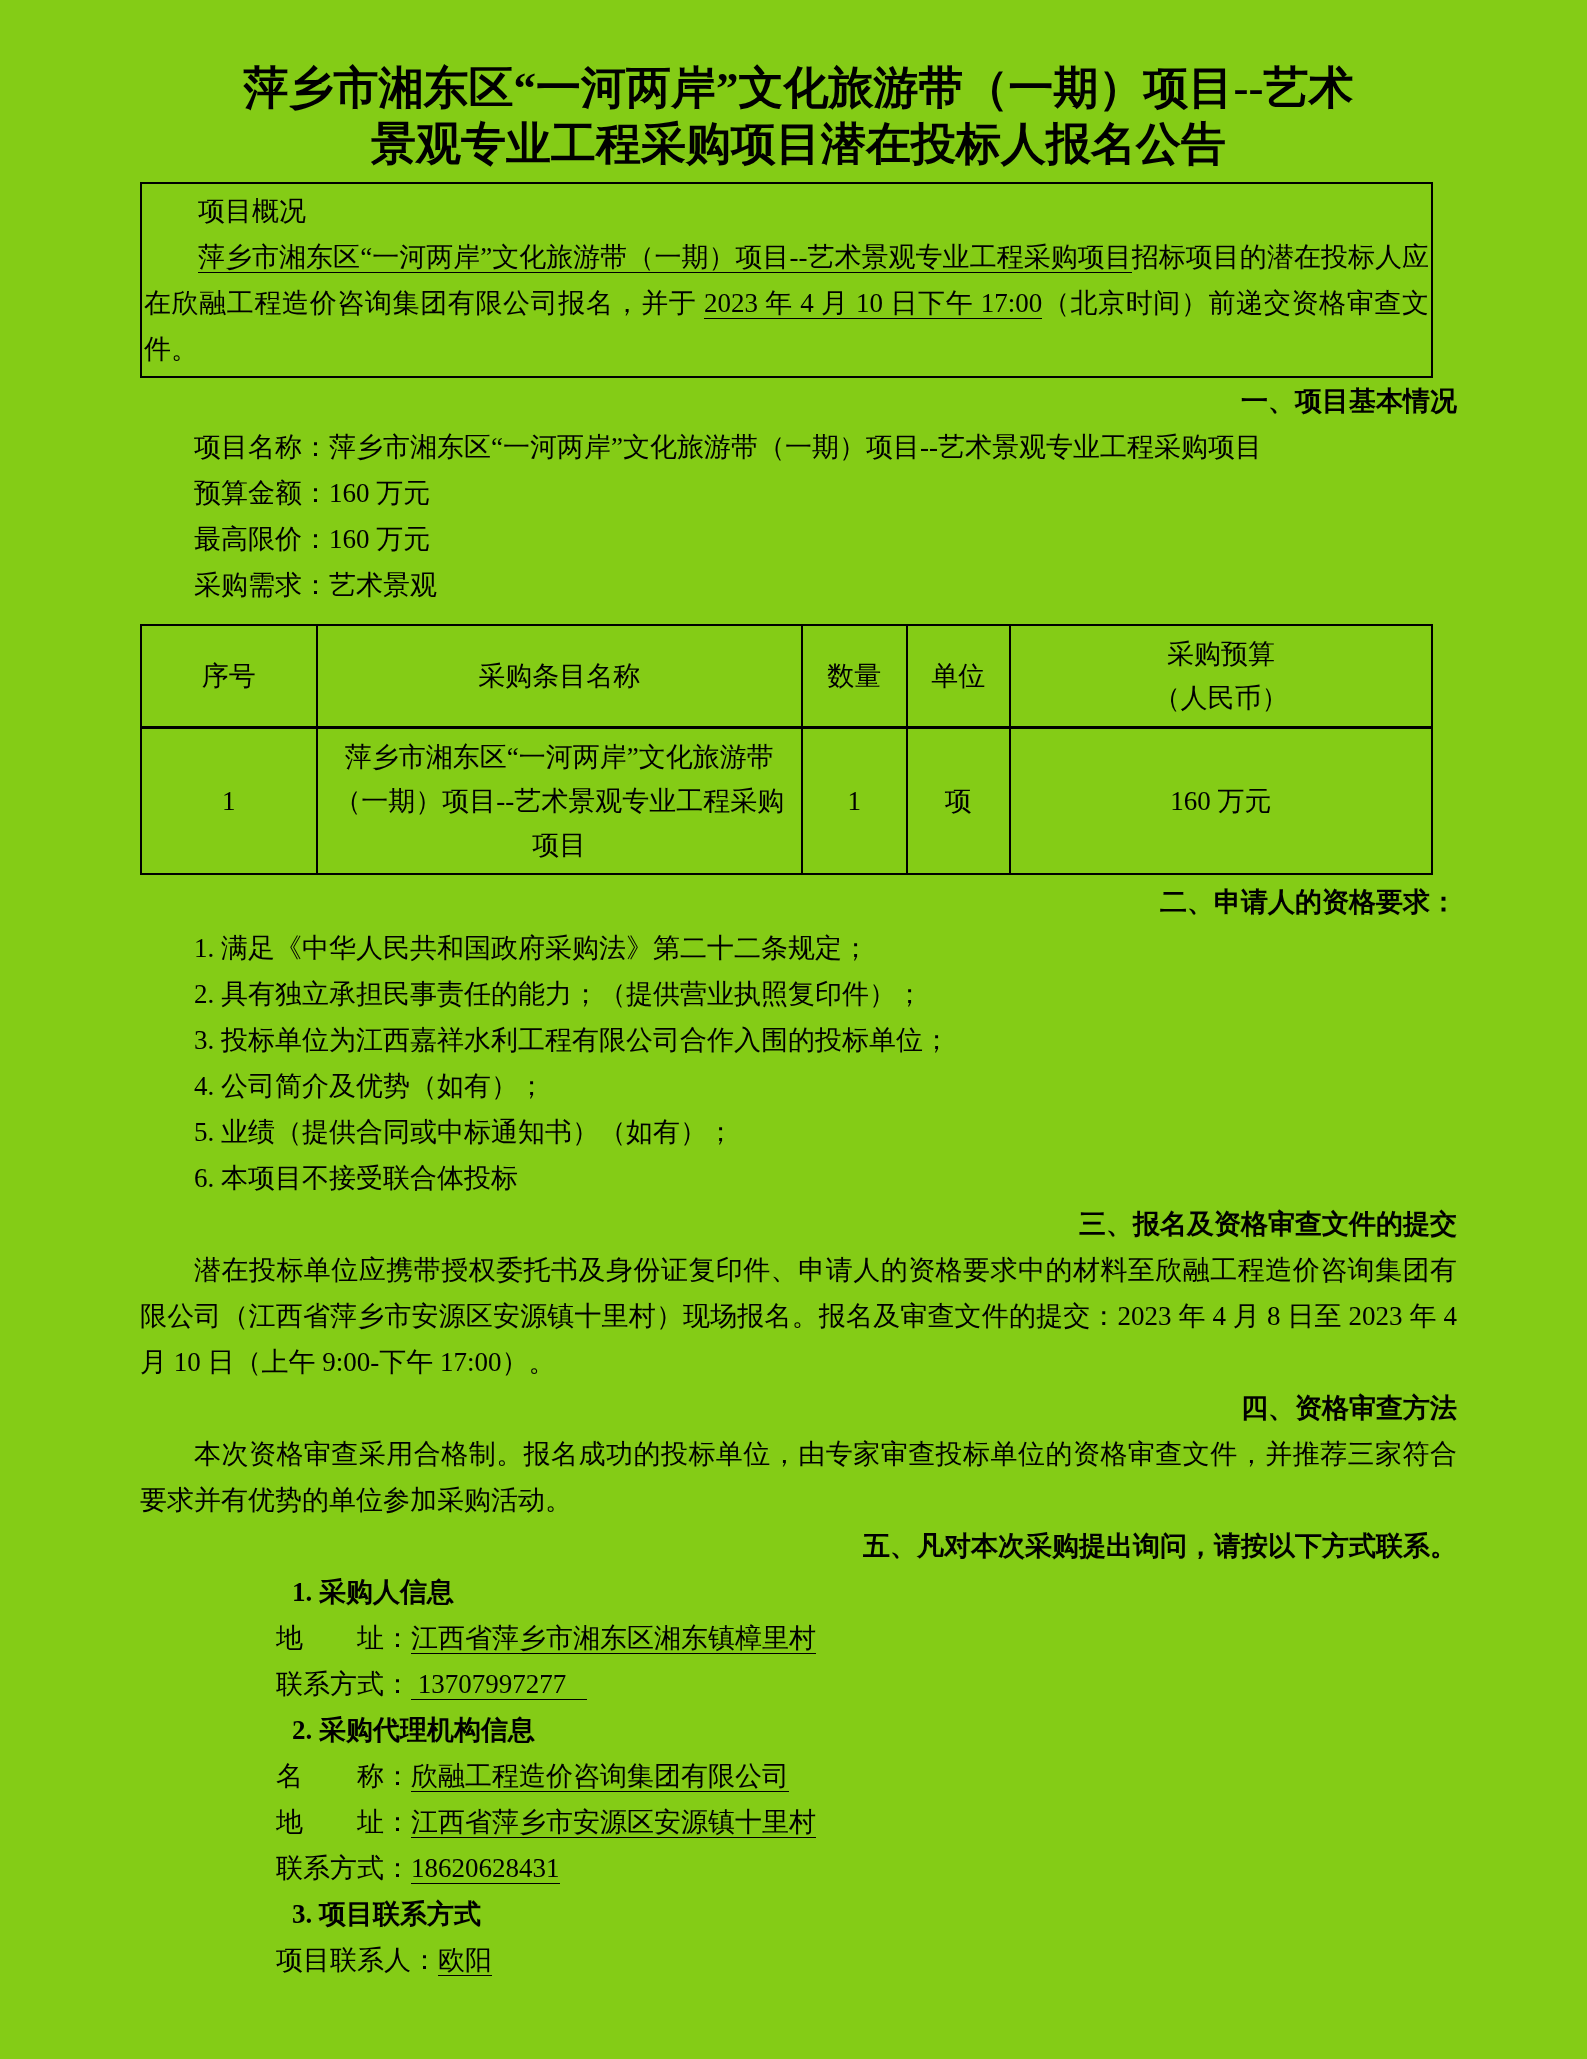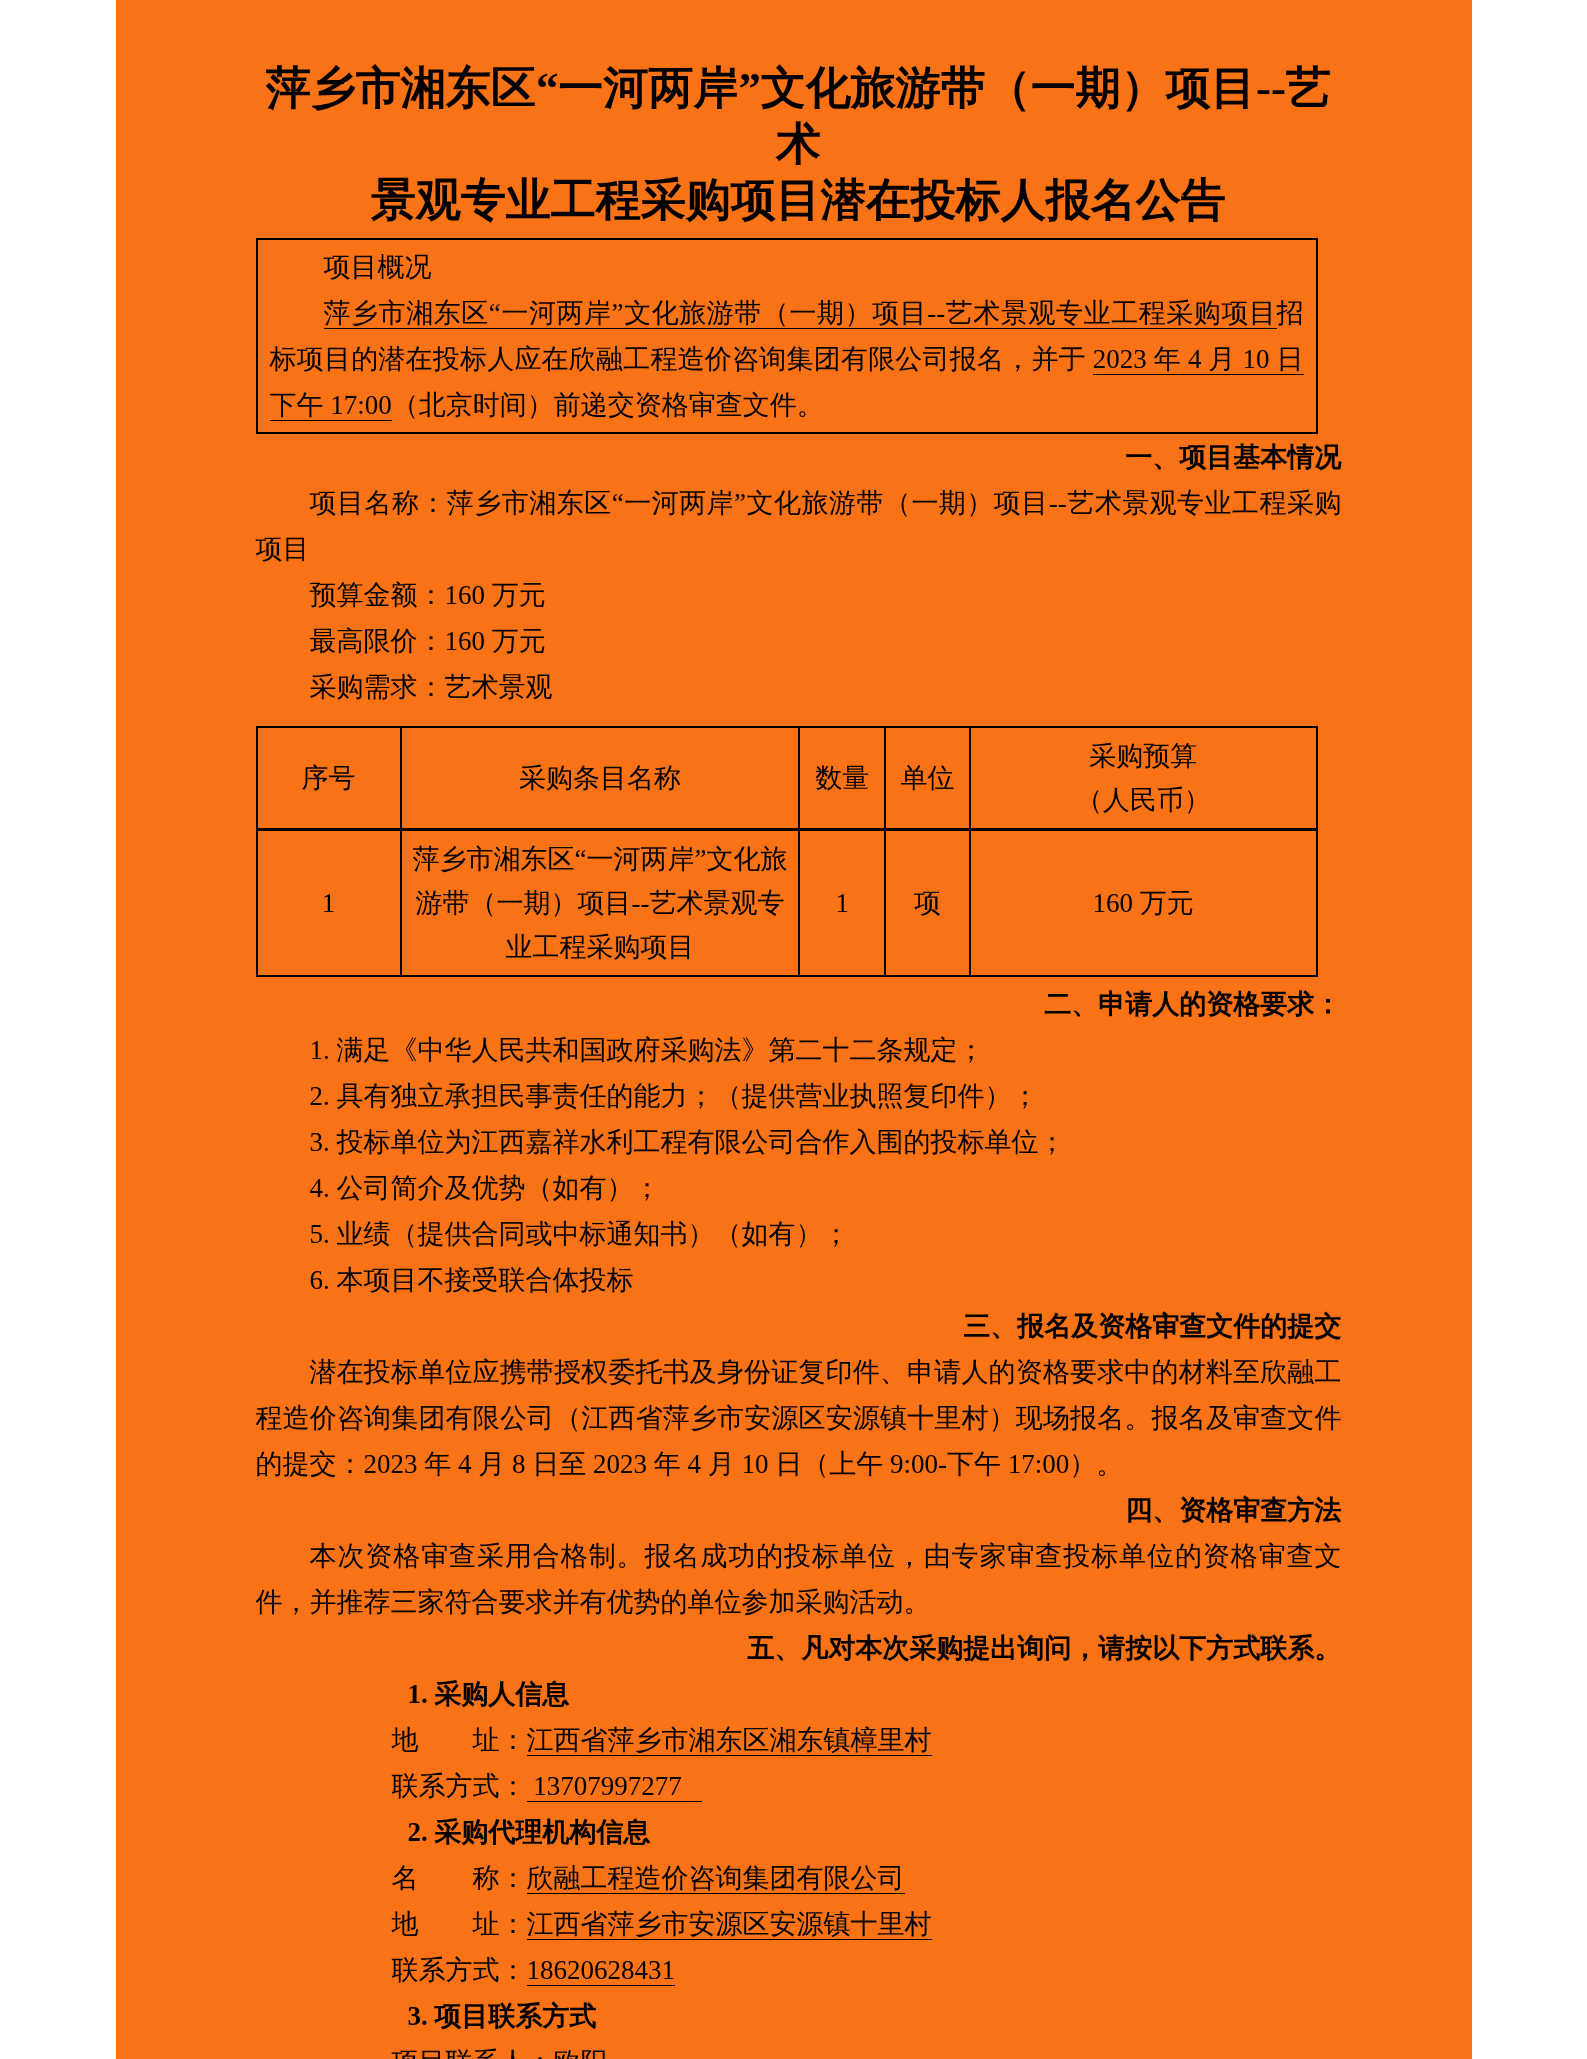--- a/index.html
+++ b/index.html
@@ -1,40 +1,40 @@
 <!DOCTYPE html>
 <html><head>
 <meta charset="utf-8">
 <style>
   html,body{margin:0;padding:0;background:#ffffff;}
   .page{
     position:relative;
-    width:1356px;
+    width:1587px;
     height:2059px;
     margin:0 auto;
-    background:#f97316;
+    background:#84cc16;
     box-sizing:border-box;
     padding:60px 130px 0 140px;
     overflow:hidden;
     font-family:"Liberation Serif","DejaVu Serif",serif;
     font-size:27px;
     line-height:46px;
     color:#000;
   }
   .title{
     margin:0 0 10px 0;
     text-align:center;
     font-size:45px;
     line-height:56px;
     font-weight:bold;
     font-family:"Liberation Serif","DejaVu Serif",serif;
   }
   .box{
     border:2px solid #000;
-    padding:4px 12px;
+    padding:4px 2px;
     margin:8px 24px 0 0;
   }
   p{margin:0;}
   .indent{text-indent:2em;}
   .justify{text-align:justify;}
   .u{border-bottom:1.5px solid #000;white-space:pre-wrap;}
   .sec-h{
     font-weight:bold;
     font-family:"Liberation Sans","DejaVu Sans",sans-serif;
     font-size:27px;

